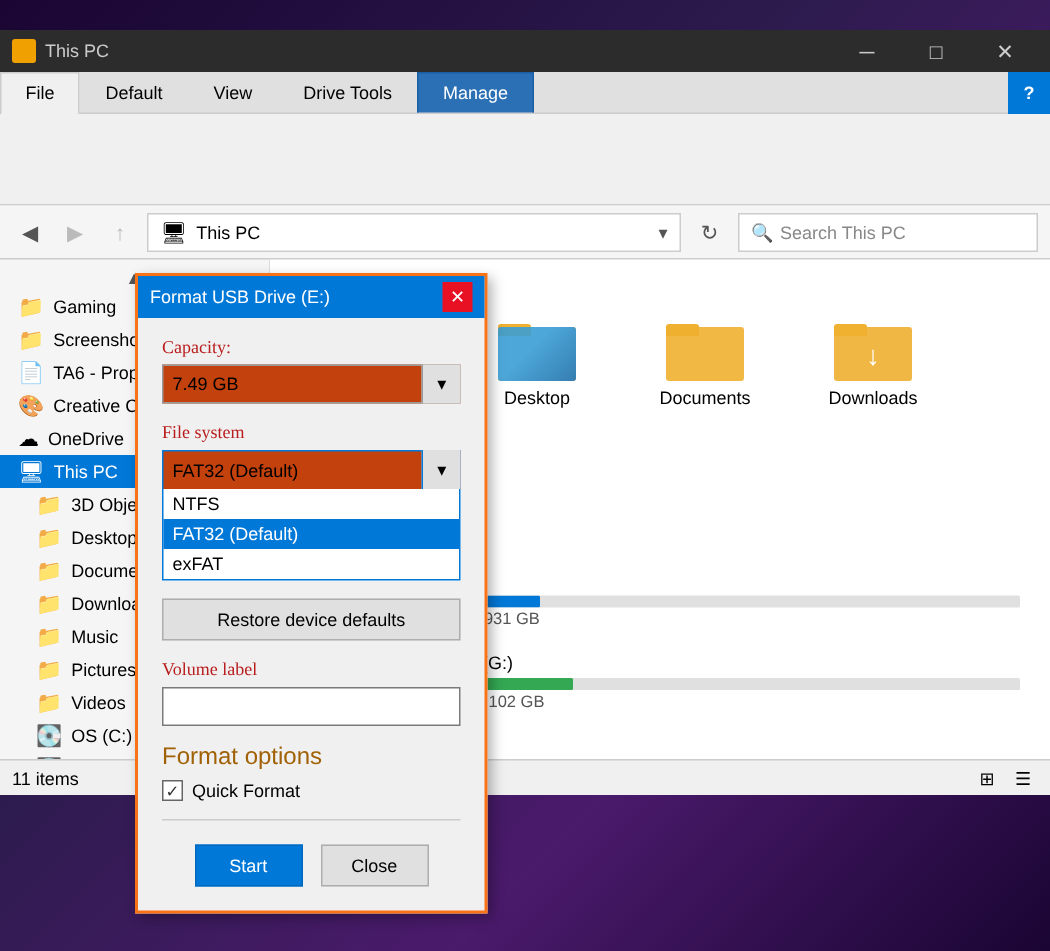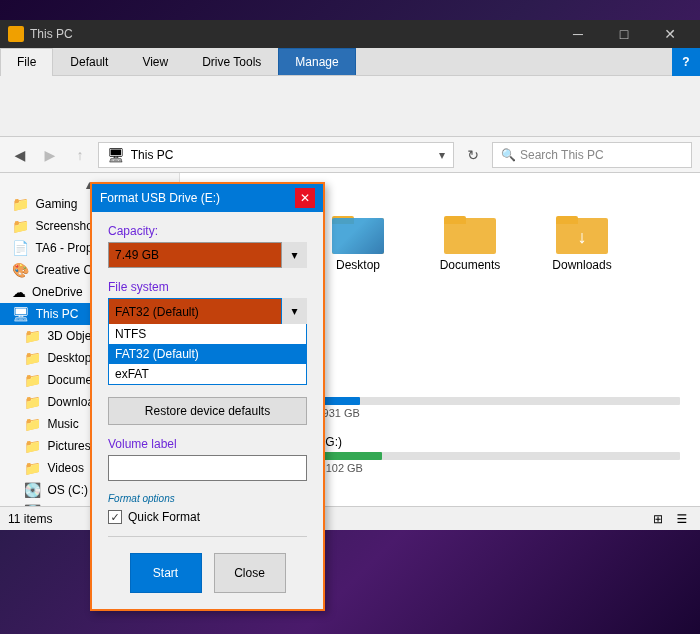--- a/index.html
+++ b/index.html
@@ -407,21 +407,22 @@
       cursor: pointer;
       font-size: 12px;
       color: white;
     }
     .dialog-body {
       padding: 12px 16px;
     }
     .dialog-label {
       font-size: 12px;
       margin-bottom: 4px;
-      color: #6d28d9;
+      color: #b91c1c;
+      font-family: Liberation Serif, serif;
     }
     .dialog-select-wrapper {
       position: relative;
       margin-bottom: 12px;
     }
     .dialog-select {
       width: 100%;
       height: 26px;
       border: 1px solid #999;
       background: #c2410c;
@@ -472,24 +473,23 @@
       width: 100%;
       height: 26px;
       border: 1px solid #7a7a7a;
       padding: 0 6px;
       font-size: 12px;
       margin-bottom: 12px;
       background: white;
     }
     .format-options-section { margin-bottom: 12px; }
     .format-options-title {
-      font-size: 10px;
-      color: #0369a1;
+      font-size: 16px;
+      color: #a16207;
       margin-bottom: 6px;
-      font-style: italic;
     }
     .checkbox-row {
       display: flex;
       align-items: center;
       gap: 6px;
       font-size: 12px;
     }
     .checkbox-box {
       width: 14px;
       height: 14px;
@@ -512,21 +512,21 @@
       margin: 8px 0;
     }
     .dialog-buttons {
       display: flex;
       justify-content: center;
       gap: 12px;
       padding: 8px 0 4px 0;
     }
     .dialog-btn {
       width: 72px;
-      height: 40px;
+      height: 28px;
       border: 1px solid #adadad;
       background: #e0e0e0;
       font-size: 12px;
       cursor: pointer;
       display: flex;
       align-items: center;
       justify-content: center;
     }
     .dialog-btn.primary {
       background: #0078d7;

